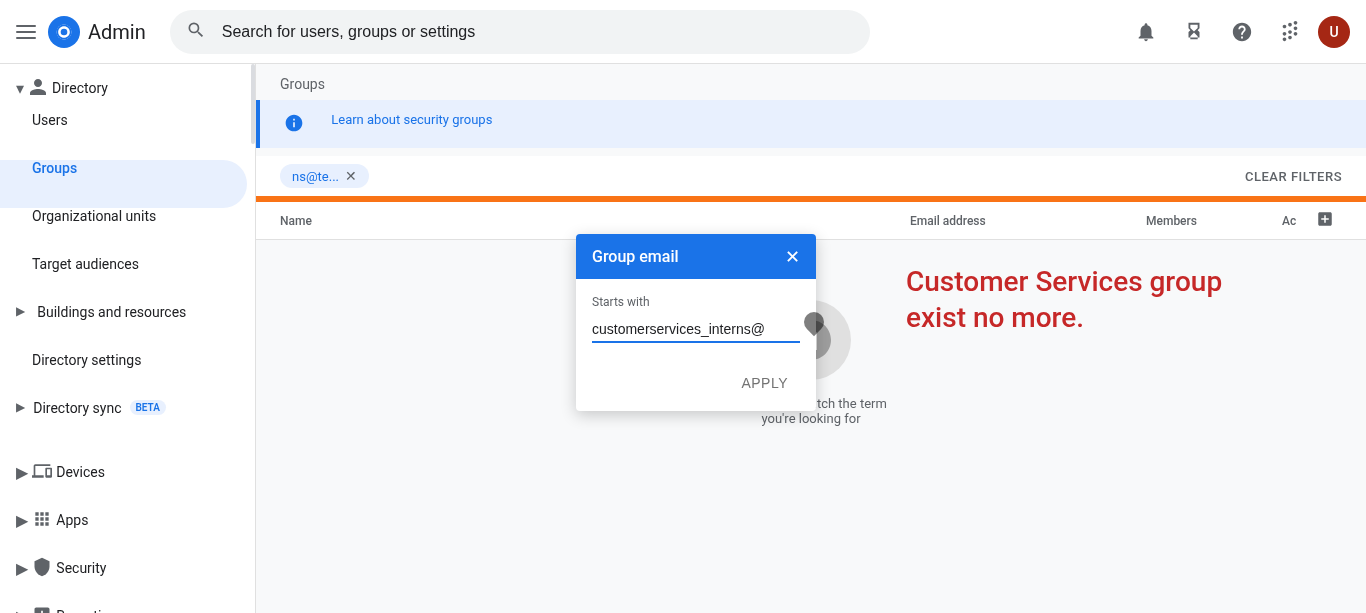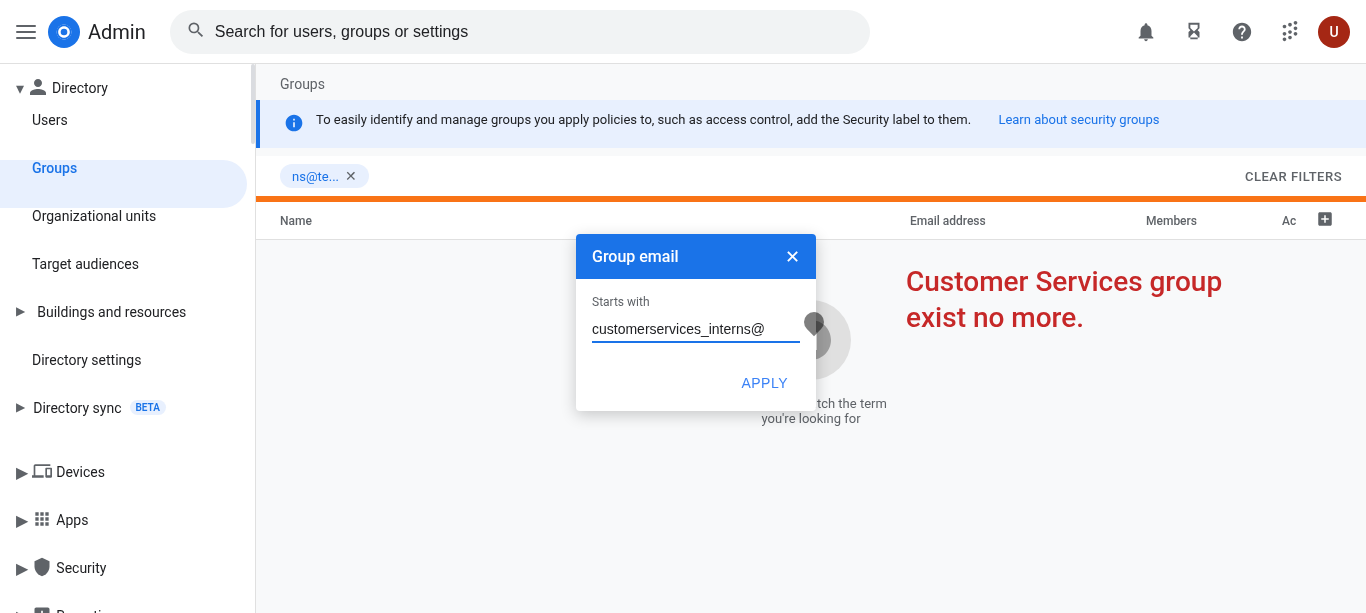--- a/index.html
+++ b/index.html
@@ -27,21 +27,21 @@
     .search-bar {
       flex: 1;
       max-width: 700px;
       margin: 0 24px;
       display: flex;
       align-items: center;
       background: #f1f3f4;
       border-radius: 24px;
       padding: 16px 16px;
       height: 44px;
-      gap: 9px;
+      gap: 16px;
     }
     .search-bar input {
       border: none; background: transparent; outline: none; font-size: 16px; color: #202124; width: 100%;
     }
     .search-icon-wrap { color: #5f6368; }
 
     .topbar-right { display: flex; align-items: center; gap: 8px; margin-left: auto; }
     .icon-btn { width: 40px; height: 40px; display: flex; align-items: center; justify-content: center; border-radius: 50%; cursor: pointer; color: #5f6368; }
     .avatar { width: 32px; height: 32px; border-radius: 50%; background: #a52714; display: flex; align-items: center; justify-content: center; color: white; font-size: 14px; font-weight: 500; }
 
@@ -218,21 +218,21 @@
       width: 100%; border: none; border-bottom: 2px solid #1a73e8;
       outline: none; font-size: 14px; padding: 4px 0; color: #202124;
       background: transparent;
     }
     .filter-popup-footer {
       padding: 8px 16px 12px;
       display: flex;
       justify-content: flex-end;
     }
     .apply-btn {
-      background: transparent; border: none; color: #3b82f6; font-size: 14px; font-weight: 500; cursor: pointer; letter-spacing: 0.5px; padding: 8px 12px;
+      background: transparent; border: none; color: #737373; font-size: 14px; font-weight: 500; cursor: pointer; letter-spacing: 0.5px; padding: 8px 12px;
     }
 
     
     .cursor {
       position: absolute;
       width: 20px; height: 20px;
       border-radius: 50% 50% 50% 0;
       background: rgba(0,0,0,0.5);
       transform: rotate(-45deg);
       pointer-events: none;
@@ -392,21 +392,20 @@
     <div class="breadcrumb">
       <span>Groups</span>
     </div>
 
     <div class="info-banner">
       <span class="info-icon">
         <svg width="20" height="20" viewBox="0 0 24 24" fill="#1a73e8">
             <path d="M12 2C6.48 2 2 6.48 2 12s4.48 10 10 10 10-4.48 10-10S17.52 2 12 2zm1 15h-2v-6h2v6zm0-8h-2V7h2v2z"></path>
           </svg>
       </span>
-      <span>To easily identify and manage groups you apply policies to, such as access control, add the Security label to them.</span>
       &nbsp;
       <a href="#">Learn about security groups</a>
     </div>
 
 
     <div class="filter-row">
       <div class="filter-chip">
         <span>ns@te...</span>
         <span class="filter-chip-close">✕</span>
       </div>

